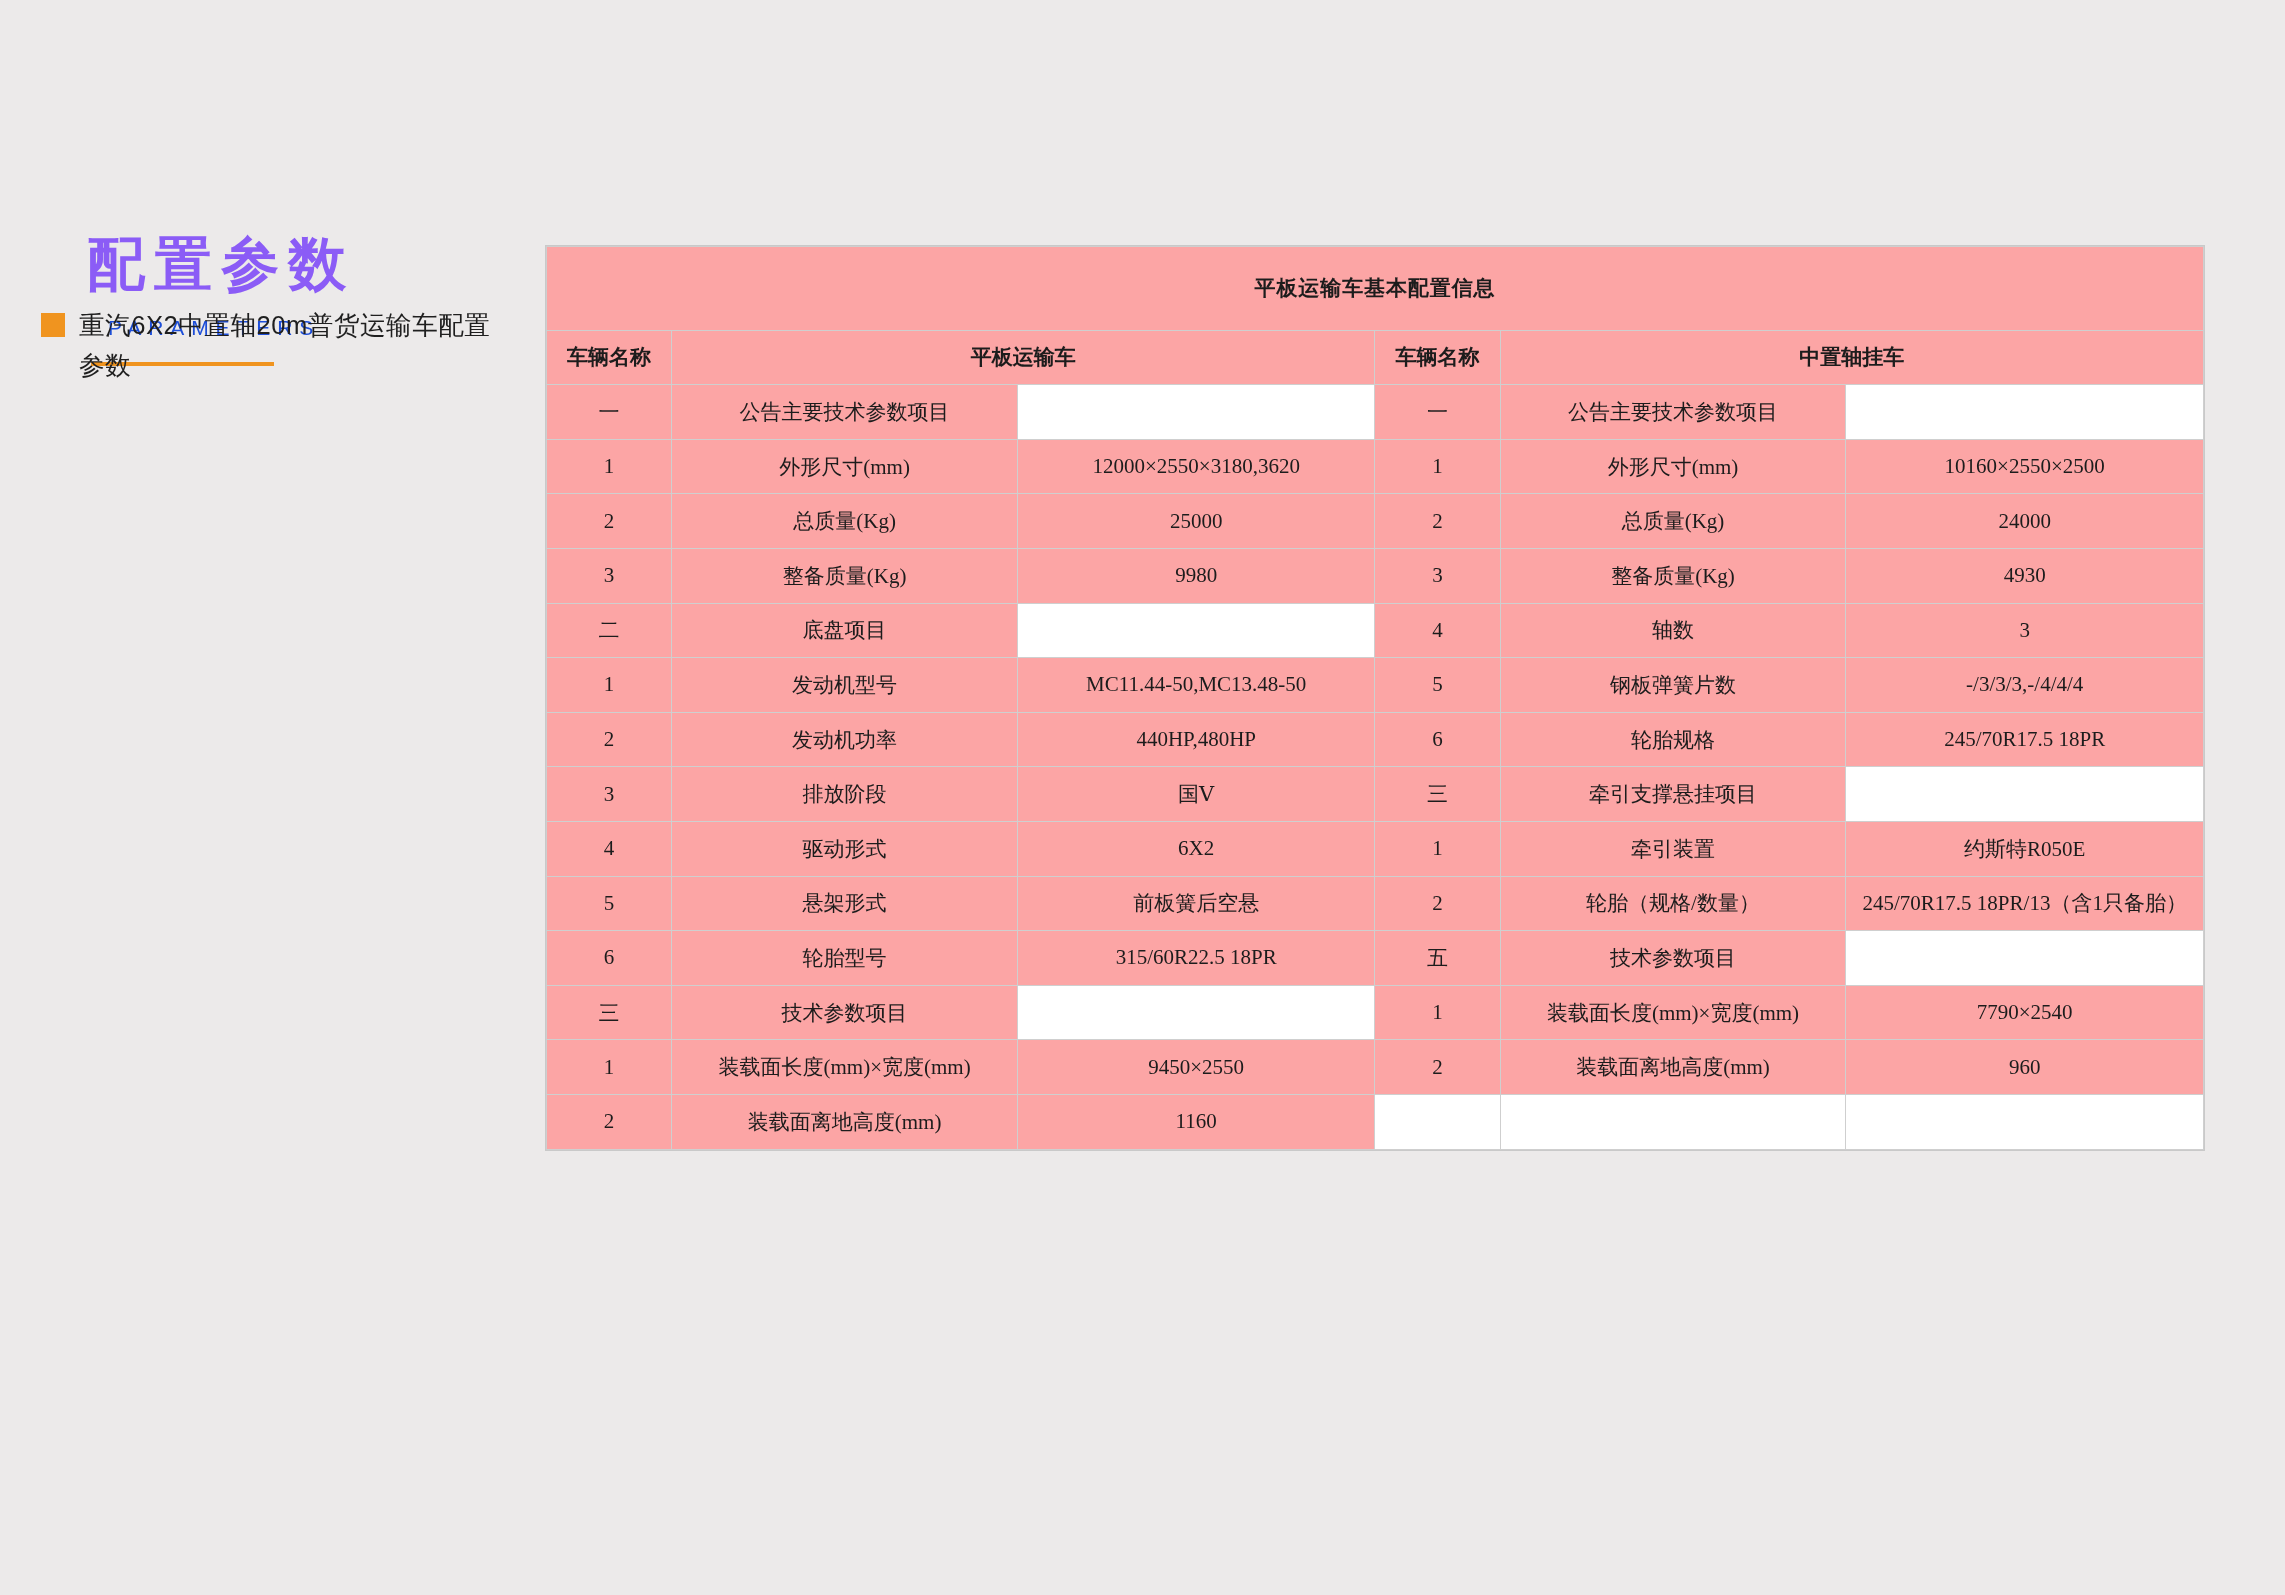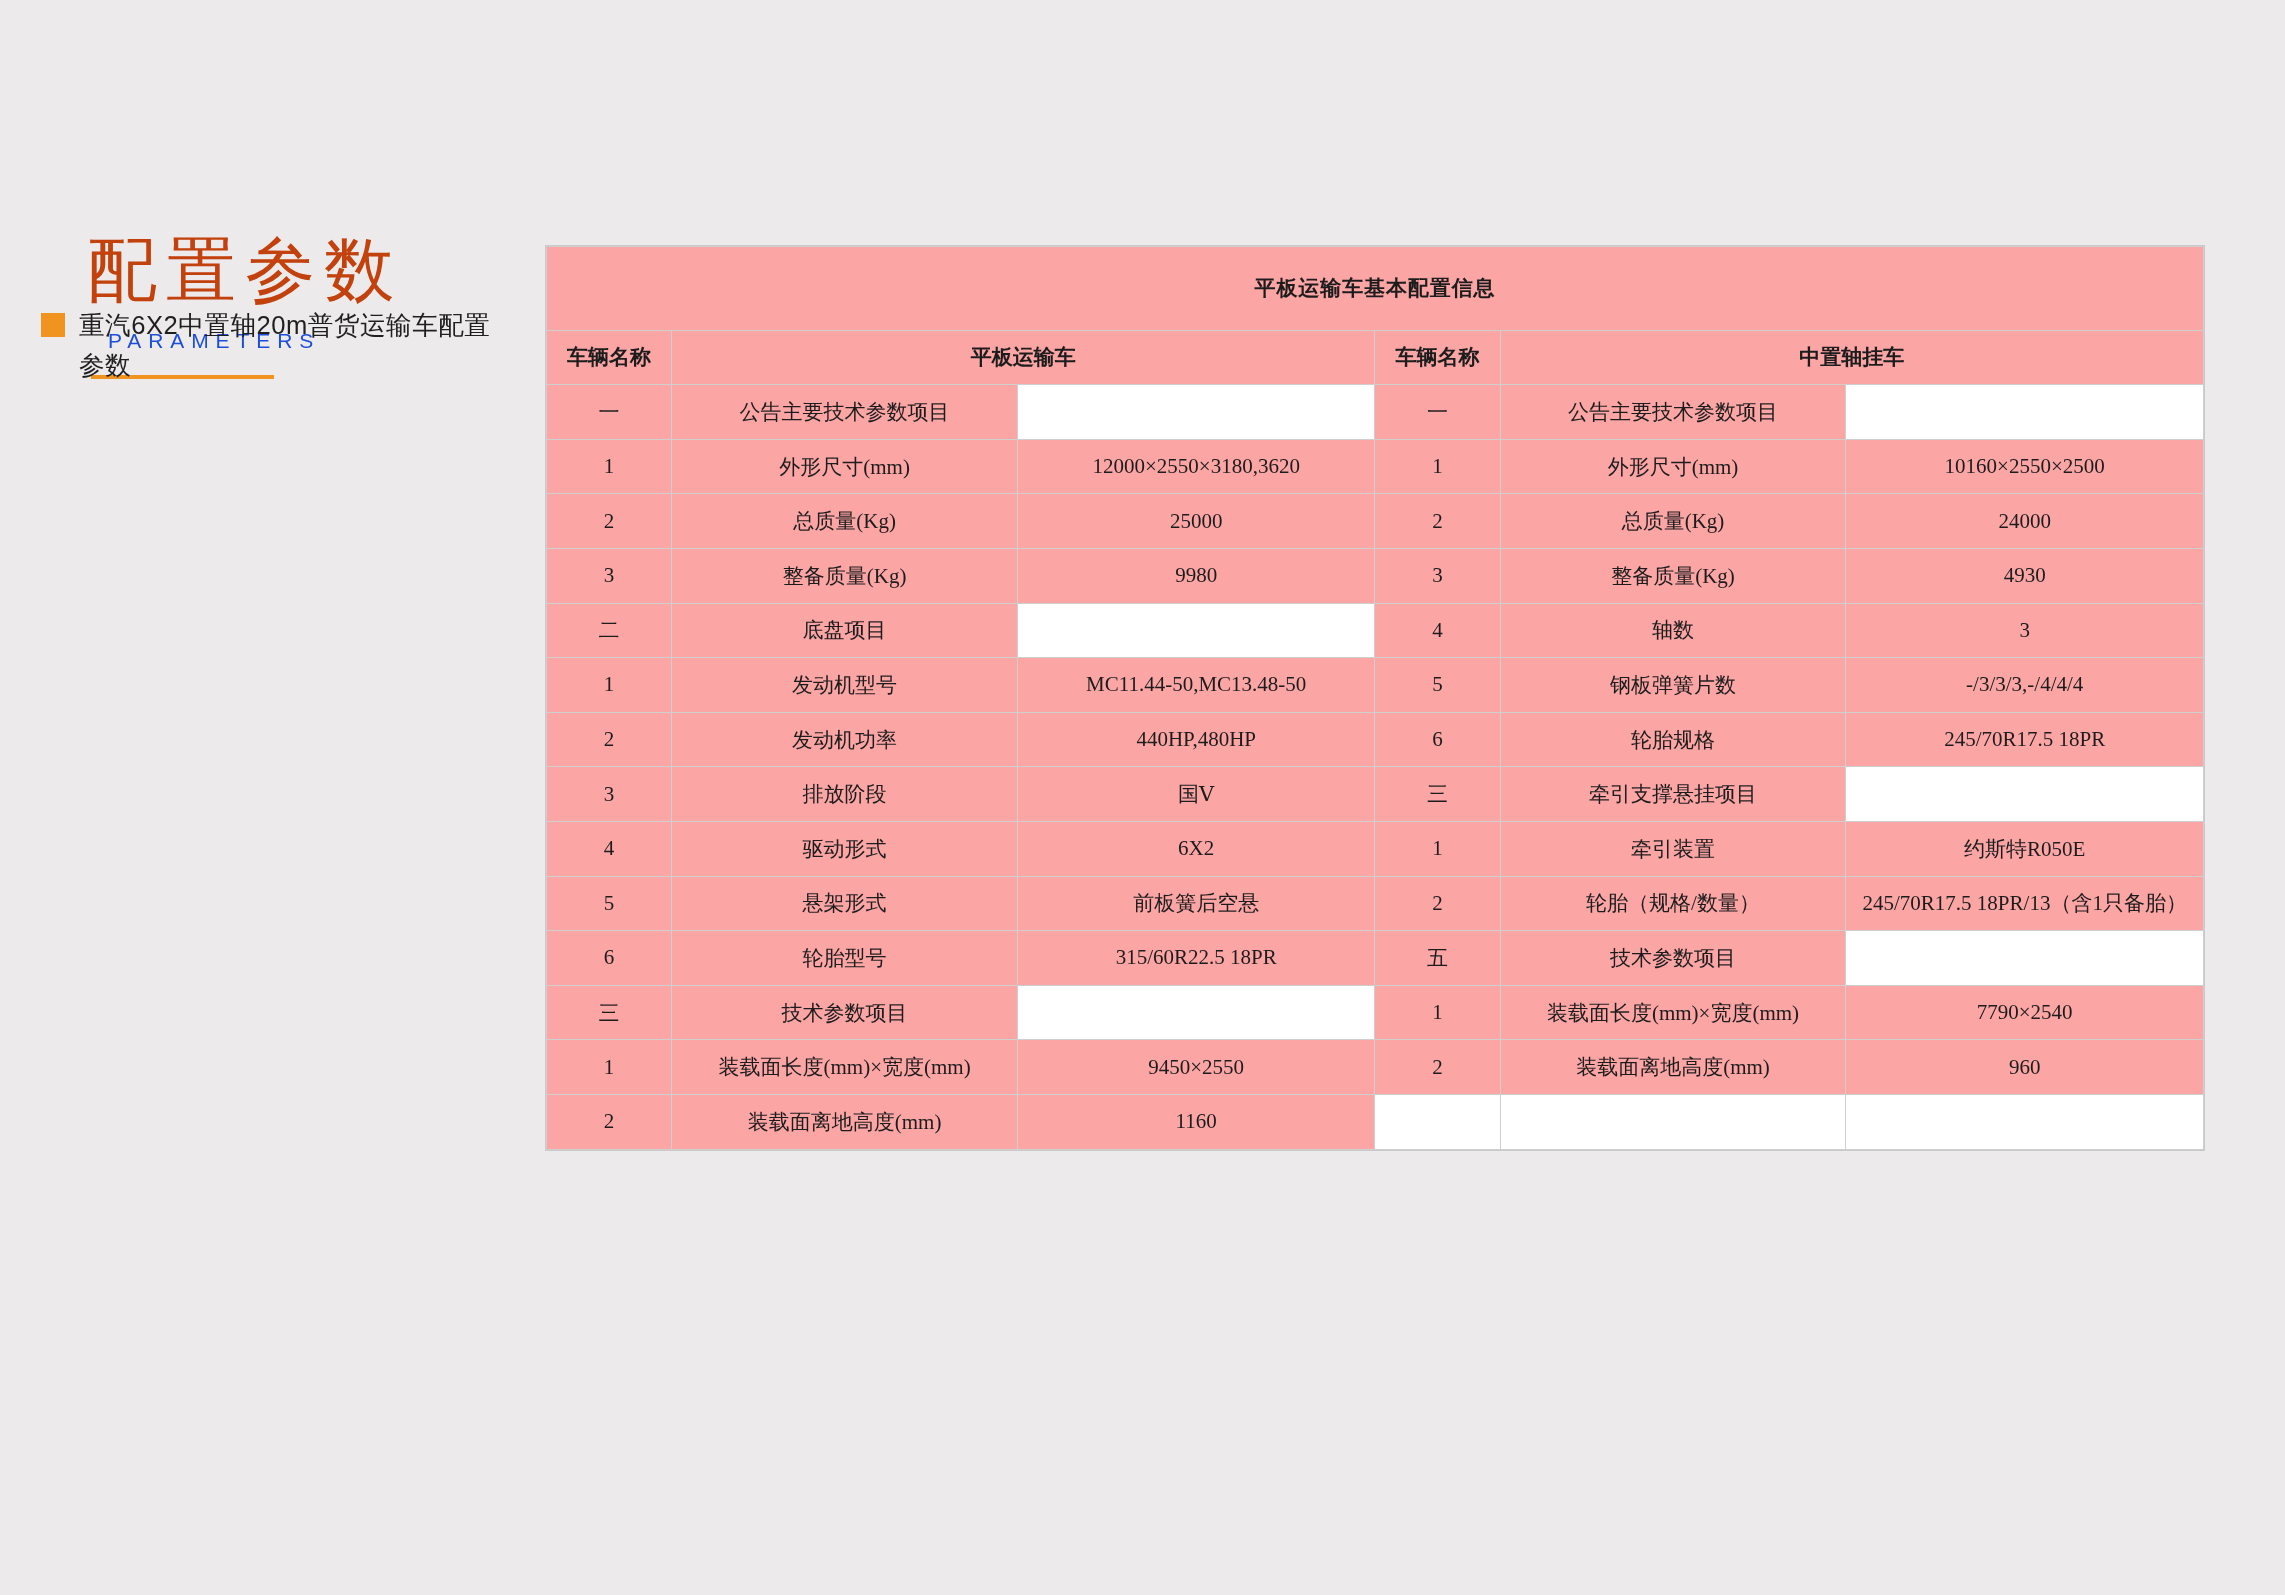--- a/index.html
+++ b/index.html
@@ -22,24 +22,24 @@
 
   
   .left-block {
     position: absolute;
     left: 87px;
     top: 233px;
     width: 439px;
   }
   .title-cn {
     font-family: "Liberation Sans", "DejaVu Sans", sans-serif;
-    font-size: 70px;
-    font-weight: 400;
+    font-size: 58px;
+    font-weight: 700;
     letter-spacing: 9.1px;
-    color: #c2410c;
+    color: #8b5cf6;
     line-height: 1.08;
     white-space: nowrap;
   }
   .title-en {
     font-family: "Liberation Sans", "DejaVu Sans", sans-serif;
     font-size: 21px;
     letter-spacing: 6.9px;
     color: #1d4ed8;
     margin-top: 20px;
     margin-left: 21px;

